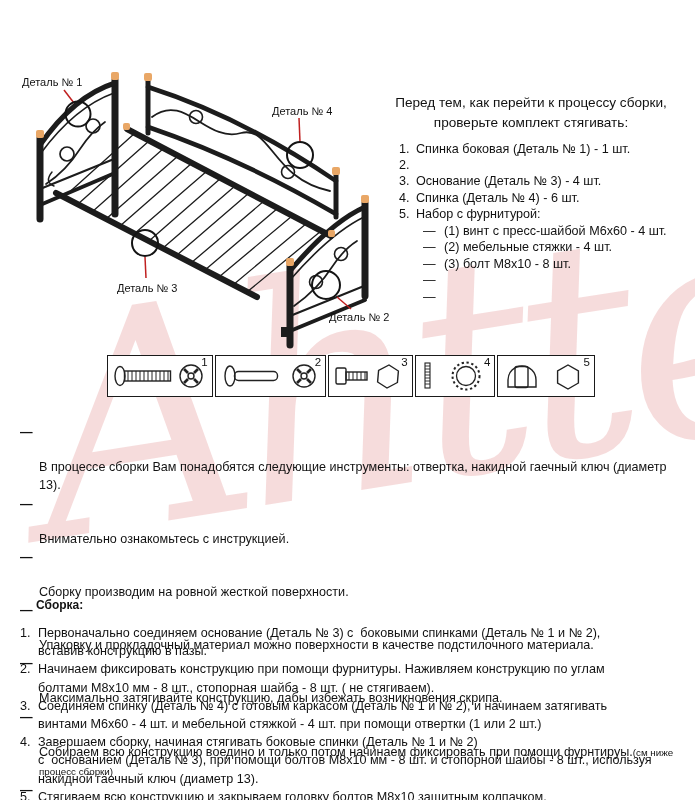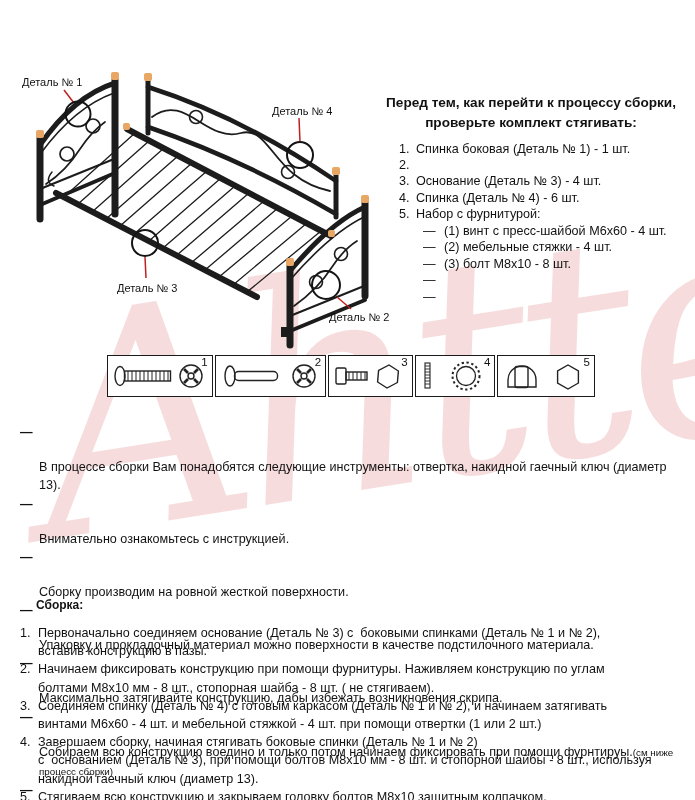--- a/index.html
+++ b/index.html
@@ -11,21 +11,21 @@
     position:absolute;left:30px;top:250px;z-index:0;
     font-family:"DejaVu Serif", serif;font-style:italic;font-weight:400;
     font-size:300px;line-height:0.85;letter-spacing:-14px;
     color:rgba(225,138,138,0.30);transform:rotate(-9deg);
     pointer-events:none;user-select:none;white-space:nowrap;
   }
   svg.diagram{position:absolute;left:0;top:0;z-index:1;}
   svg.diagram text{font-family:"Liberation Sans", sans-serif;font-size:11px;fill:#121212;}
 
   .right-col{position:absolute;left:368px;top:93px;width:326px;z-index:2;}
-  .ck-title{font-weight:bold;font-size:13.6px;line-height:19.5px;text-align:center;white-space:nowrap;}
+  .ck-title{font-weight:normal;font-size:13.6px;line-height:19.5px;text-align:center;white-space:nowrap;}
   .ck-list{margin:9px 0 0 0;padding:0 0 0 31px;list-style:none;font-size:12.6px;line-height:16.2px;}
   .ck-item{display:flex;}
   .ck-num{width:17px;flex:none;}
   .ck-sub{margin:1px 0 0 0;padding:0 0 0 55px;list-style:none;font-size:12.6px;line-height:16.4px;}
   .ck-sub-item{display:flex;}
   .ck-sub-dash{width:21px;flex:none;}
 
   .hardware{position:absolute;left:107px;top:355px;width:488px;height:42px;z-index:2;display:flex;}
   .hw-cell{position:relative;border:1.6px solid #1a1a1a;background:#ffffff;margin-right:2px;box-sizing:border-box;}
   .hw-cell:last-child{margin-right:0;}

